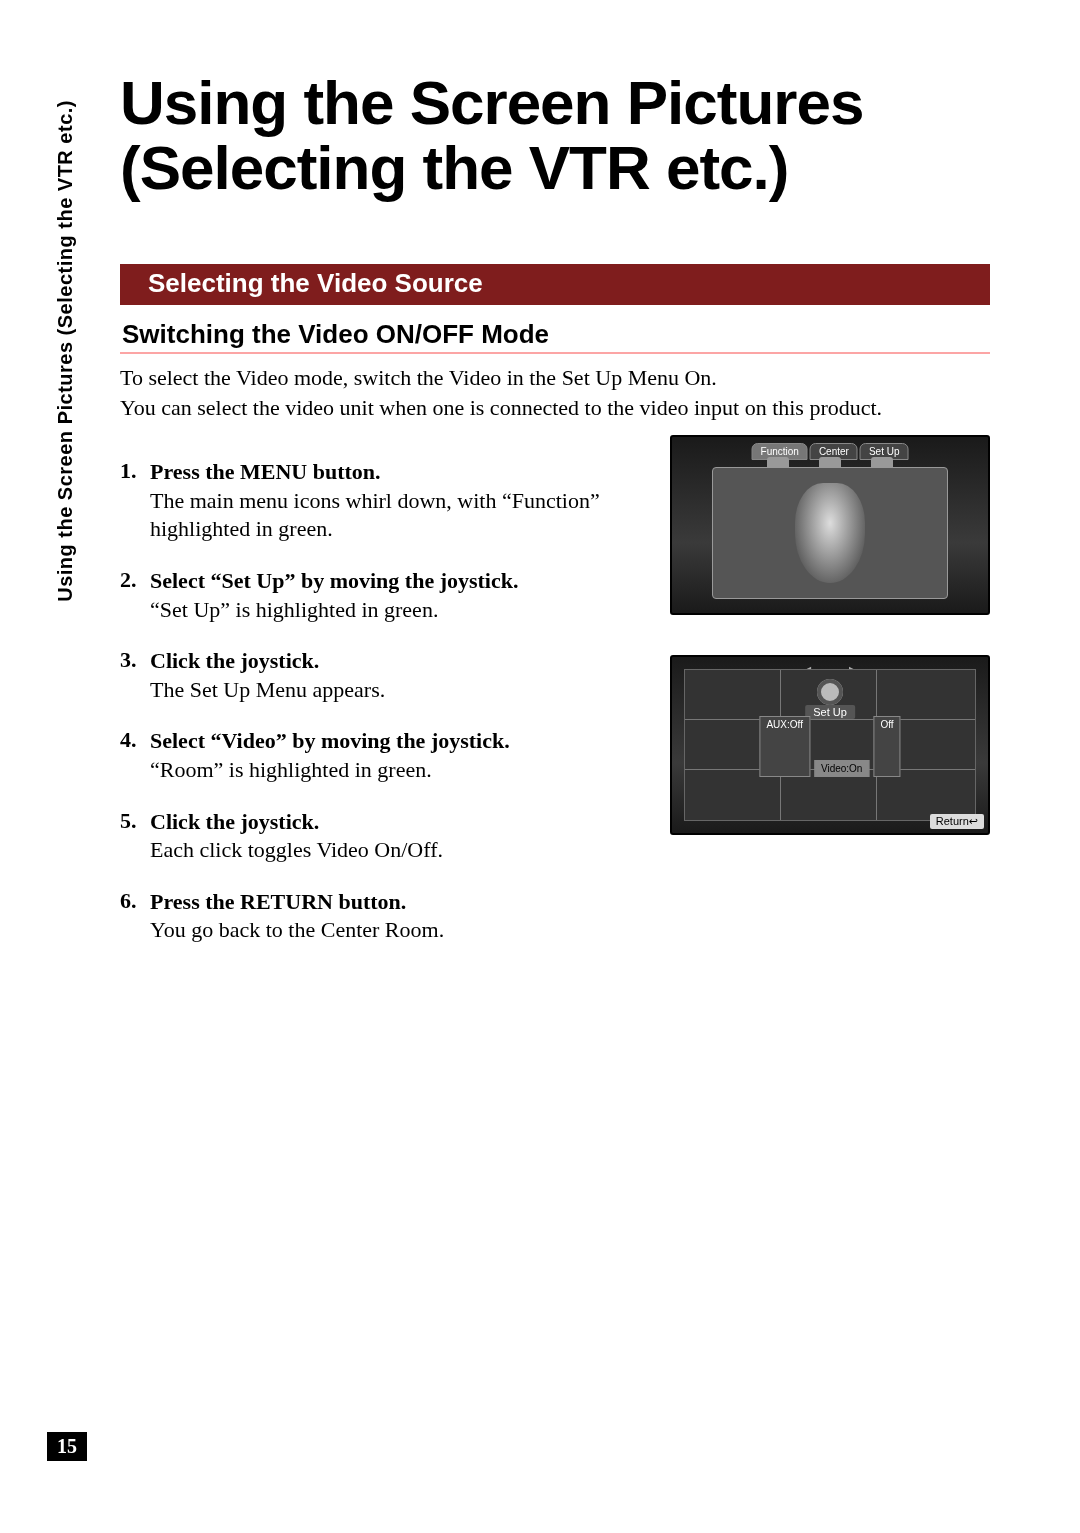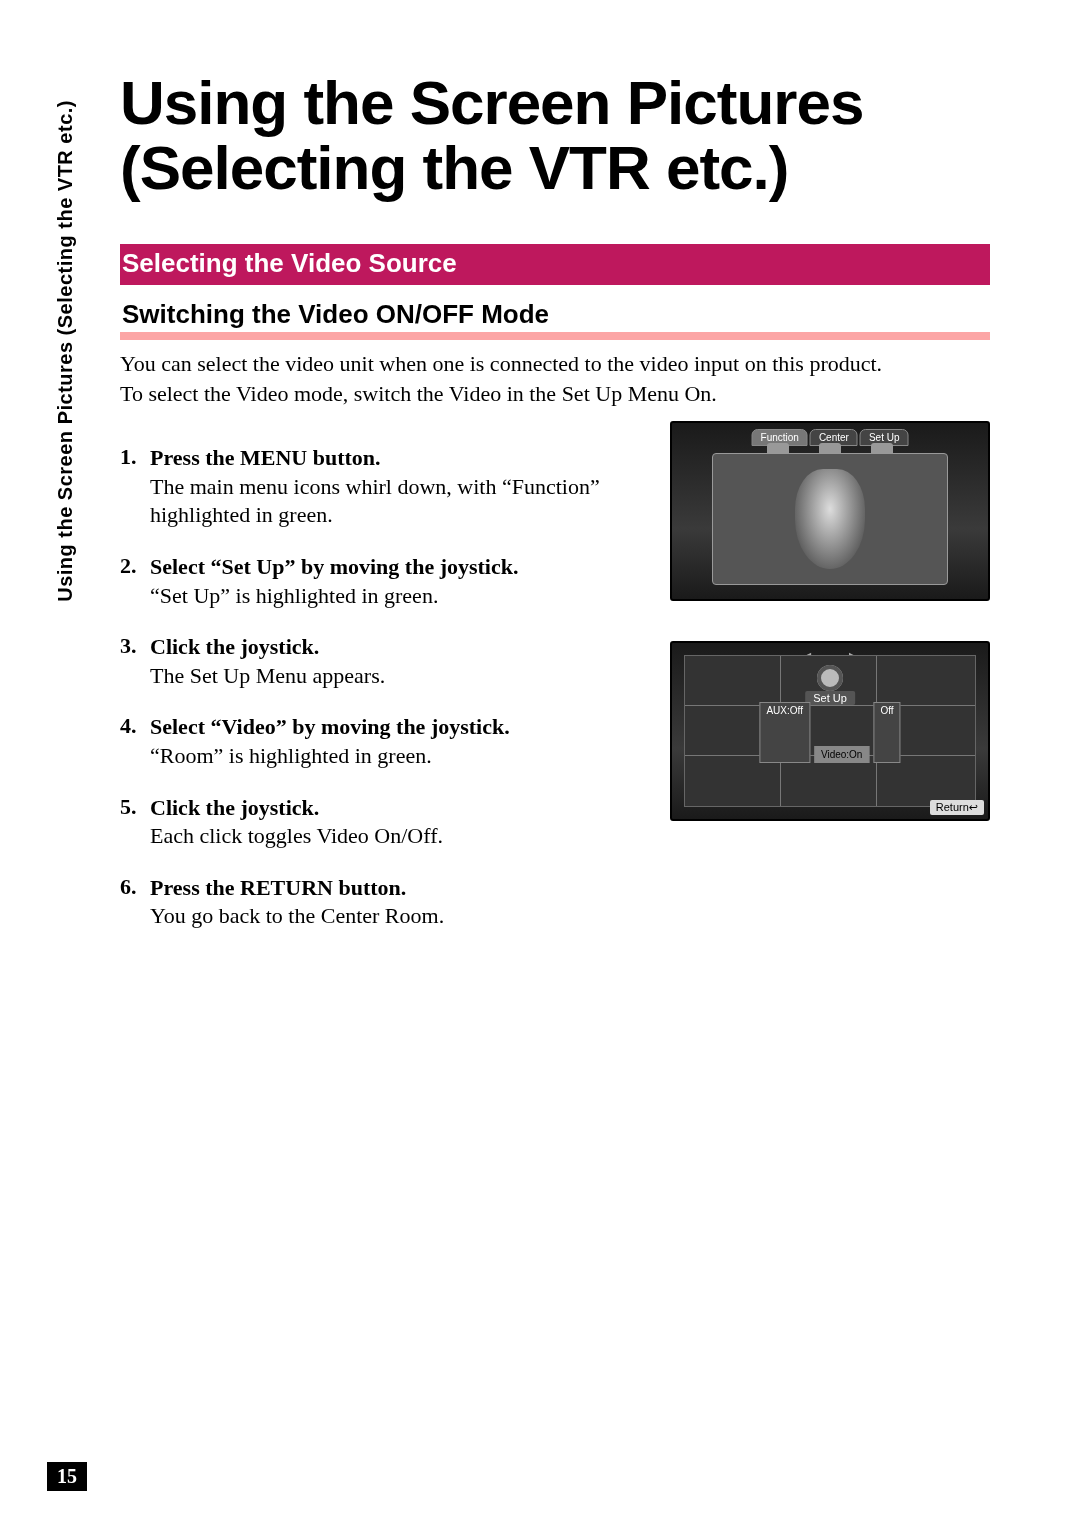--- a/index.html
+++ b/index.html
@@ -19,37 +19,37 @@
     letter-spacing: 0.5px;
     white-space: nowrap;
   }
   .content { margin-left: 60px; }
   h1.page-title {
     font-family: "Arial Black", Arial, Helvetica, sans-serif;
     font-weight: 900;
     font-size: 62px;
     line-height: 1.05;
     letter-spacing: -1px;
-    margin-bottom: 44px;
+    margin-bottom: 64px;
   }
   .section-title {
-    background: #be185d;
+    background: #7f1d1d;
     color: #fff;
     font-family: "Arial Black", Arial, Helvetica, sans-serif;
     font-weight: 900;
     font-size: 26px;
-    padding: 4px 10px 6px 2px;
+    padding: 4px 10px 6px 28px;
     margin-bottom: 14px;
   }
   .subsection-title {
     font-family: "Arial Black", Arial, Helvetica, sans-serif;
     font-weight: 900;
     font-size: 26px;
     padding: 0 2px 2px 2px;
-    border-bottom: 8px solid #fca5a5;
+    border-bottom: 2px solid #fca5a5;
     margin-bottom: 10px;
   }
   .intro p { font-size: 22px; line-height: 1.25; margin-bottom: 2px; }
   .intro { margin-bottom: 14px; }
   .cols { display: flex; gap: 26px; }
   .steps-col { flex: 1 1 auto; }
   .img-col { width: 320px; flex: 0 0 auto; display: flex; flex-direction: column; gap: 40px; }
   ol.steps { list-style: none; counter-reset: step; }
   ol.steps > li { counter-increment: step; position: relative; padding-left: 30px; margin-bottom: 14px; margin-top: 23px; }
   ol.steps > li::before {
@@ -116,21 +116,21 @@
     background: #ddd; padding: 1px 6px; border-radius: 2px;
   }
   .screen2 .arrows {
     position: absolute; top: 6px; left: 50%; transform: translateX(-50%);
     width: 60px; height: 14px; display: flex; justify-content: space-between;
   }
   .screen2 .arrows span { color: #aaa; font-size: 14px; line-height: 14px; }
   .page-num {
     position: absolute;
     left: 47px;
-    bottom: 42px;
+    bottom: 72px;
     background: #000;
     color: #fff;
     font-family: "Times New Roman", serif;
     font-weight: 700;
     font-size: 20px;
     padding: 3px 10px;
   }
 </style>
 </head>
 <body>
@@ -144,22 +144,22 @@
     <h1 class="page-title">
       <span>Using the Screen Pictures</span><br>
       <span>(Selecting the VTR etc.)</span>
     </h1>
 
     <div class="section-title">Selecting the Video Source</div>
 
     <div class="subsection-title">Switching the Video ON/OFF Mode</div>
 
     <div class="intro">
+      <p>To select the Video mode, switch the Video in the Set Up Menu On.</p>
       <p>You can select the video unit when one is connected to the video input on this product.</p>
-      <p>To select the Video mode, switch the Video in the Set Up Menu On.</p>
     </div>
 
     <div class="cols">
       <div class="steps-col">
         <ol class="steps">
           <li>
             <div class="step-title">Press the MENU button.</div>
             <div class="step-desc">The main menu icons whirl down, with “Function” highlighted in green.</div>
           </li>
           <li>

